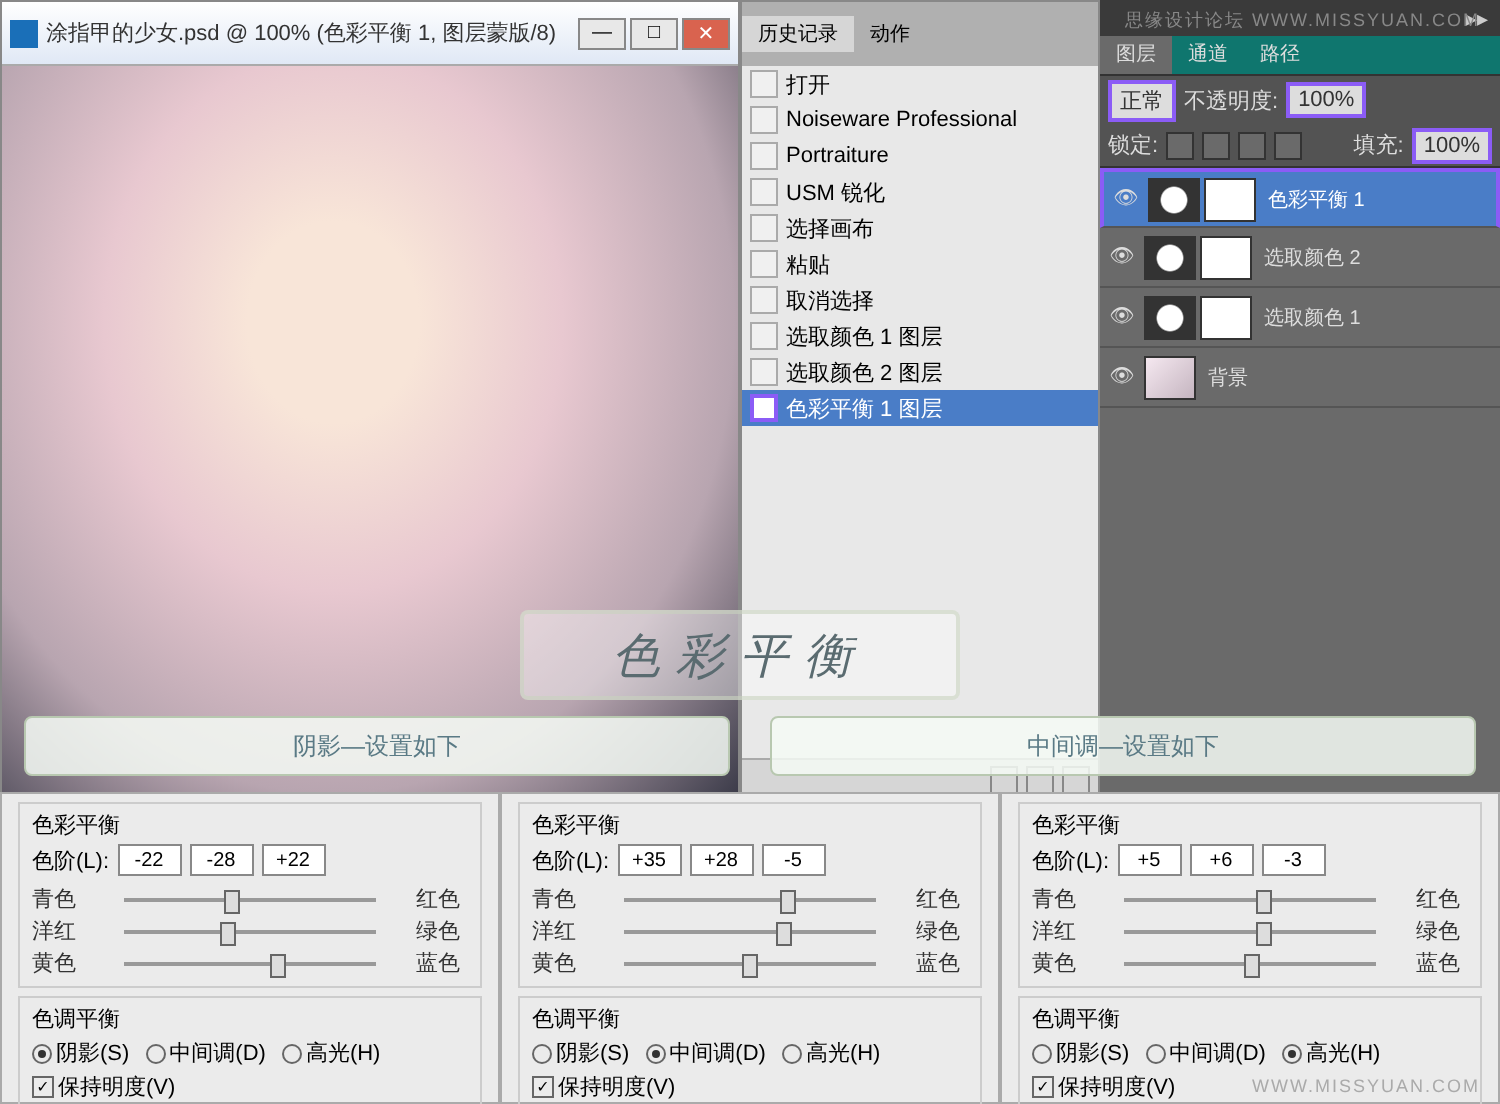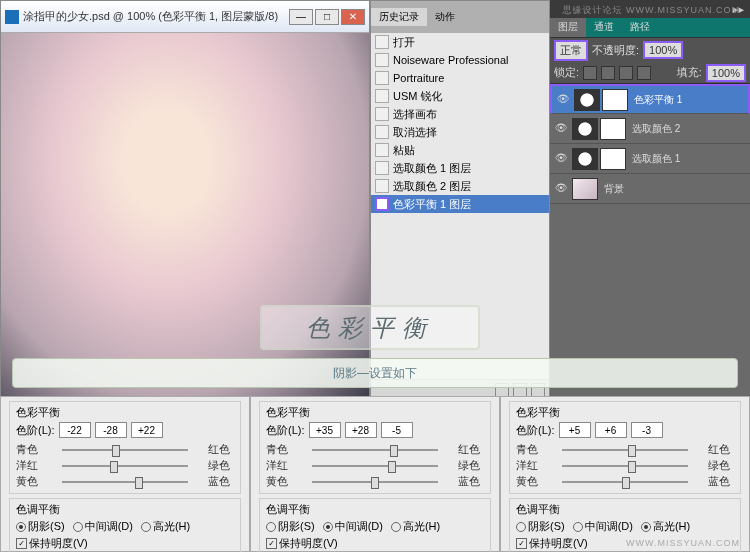--- a/index.html
+++ b/index.html
@@ -113,25 +113,25 @@
         <div class="history-item">
             <div class="hist-icon"></div>
             <span>USM 锐化</span>
           </div>
         <div class="history-item">
             <div class="hist-icon"></div>
             <span>选择画布</span>
           </div>
         <div class="history-item">
             <div class="hist-icon"></div>
+            <span>粘贴</span>
+          </div>
+        <div class="history-item">
+            <div class="hist-icon"></div>
             <span>取消选择</span>
-          </div>
-        <div class="history-item">
-            <div class="hist-icon"></div>
-            <span>粘贴</span>
           </div>
         <div class="history-item">
             <div class="hist-icon"></div>
             <span>选取颜色 1 图层</span>
           </div>
         <div class="history-item">
             <div class="hist-icon"></div>
             <span>选取颜色 2 图层</span>
           </div>
         <div class="history-item selected">
@@ -198,20 +198,21 @@
     </div>
   </div>
 </div>
 
 <div class="wm-text">思缘设计论坛  WWW.MISSYUAN.COM</div>
 
 <div class="watermark-title">色彩平衡</div>
 
 <div class="section-tabs">
   <div class="sec-tab">阴影—设置如下</div>
+  <div class="sec-tab">中间调—设置如下</div>
 </div>
 
 <div class="cb-panels">
 
   <div class="cb-panel">
     <div class="cb-group">
       <div class="cb-title">色彩平衡</div>
       <div class="level-row">
         <span>色阶(L):</span>
         <input class="level-input" value="-22" style="">

